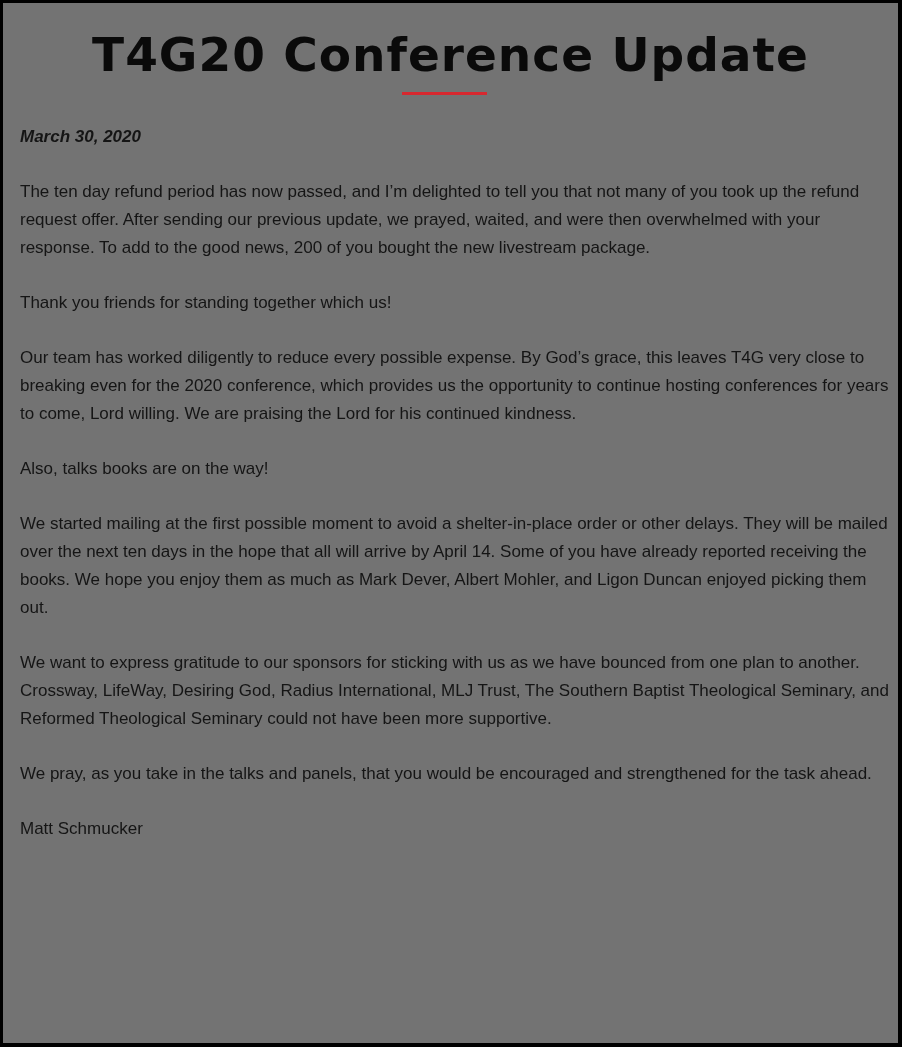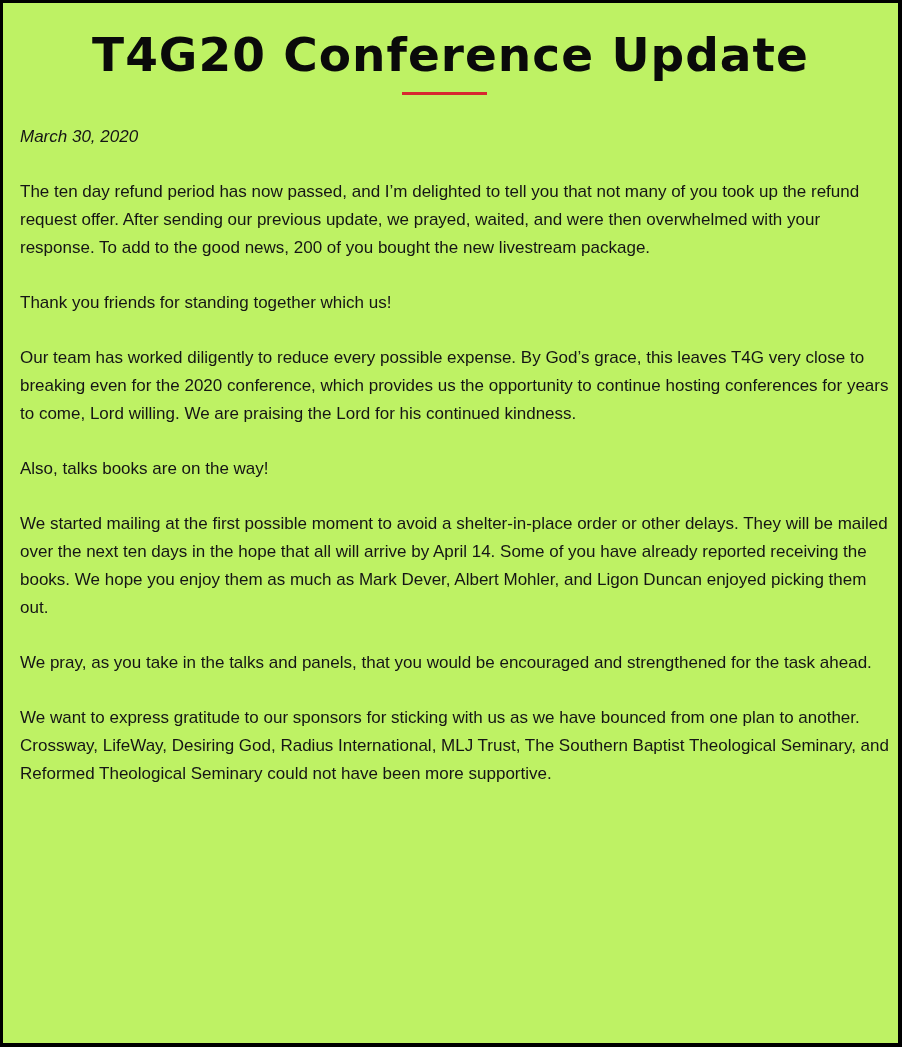--- a/index.html
+++ b/index.html
@@ -4,21 +4,21 @@
 <style>
   * { box-sizing: border-box; margin: 0; padding: 0; }
   html, body { width: 902px; height: 1047px; background: #ffffff; overflow: hidden; }
   .page {
     position: absolute; left: 0; top: 0;
     width: 902px; height: 1047px;
     border-top: 3px solid #000;
     border-left: 3px solid #000;
     border-right: 4px solid #000;
     border-bottom: 4px solid #000;
-    background: #bef264;
+    background: #737373;
   }
   .title {
     position: absolute; left: 0; right: 0; top: 18px;
     text-align: center;
     font-family: "DejaVu Sans", sans-serif;
     font-weight: bold;
     font-size: 47px;
     letter-spacing: 1px;
     color: #0a0a0a;
     line-height: 68px;
@@ -29,32 +29,33 @@
     background: #d7282f;
   }
   .body {
     position: absolute; left: 17px; top: 120px; width: 870px;
     font-family: "Liberation Sans", sans-serif;
     font-size: 17px;
     line-height: 28px;
     color: #151515;
   }
   .body p { margin: 0 0 27px 0; }
-  .date { font-style: italic; }
+  .date { font-style: italic; font-weight: bold; }
 </style>
 </head>
 <body>
 
 <div class="page">
   <h1 class="title">T4G20 Conference Update</h1>
   <div class="title-rule"></div>
 
   <div class="body">
     <p class="date">March 30, 2020</p>
     <p>The ten day refund period has now passed, and I’m delighted to tell you that not many of you took up the refund request offer. After sending our previous update, we prayed, waited, and were then overwhelmed with your response. To add to the good news, 200 of you bought the new livestream package.</p>
     <p>Thank you friends for standing together which us!</p>
     <p>Our team has worked diligently to reduce every possible expense. By God’s grace, this leaves T4G very close to breaking even for the 2020 conference, which provides us the opportunity to continue hosting conferences for years to come, Lord willing. We are praising the Lord for his continued kindness.</p>
     <p>Also, talks books are on the way!</p>
     <p>We started mailing at the first possible moment to avoid a shelter-in-place order or other delays. They will be mailed over the next ten days in the hope that all will arrive by April 14. Some of you have already reported receiving the books. We hope you enjoy them as much as Mark Dever, Albert Mohler, and Ligon Duncan enjoyed picking them out.</p>
+    <p>We want to express gratitude to our sponsors for sticking with us as we have bounced from one plan to another. Crossway, LifeWay, Desiring God, Radius International, MLJ Trust, The Southern Baptist Theological Seminary, and Reformed Theological Seminary could not have been more supportive.</p>
     <p>We pray, as you take in the talks and panels, that you would be encouraged and strengthened for the task ahead.</p>
-    <p>We want to express gratitude to our sponsors for sticking with us as we have bounced from one plan to another. Crossway, LifeWay, Desiring God, Radius International, MLJ Trust, The Southern Baptist Theological Seminary, and Reformed Theological Seminary could not have been more supportive.</p>
+    <p>Matt Schmucker</p>
   </div>
 </div>
 
 </body></html>

